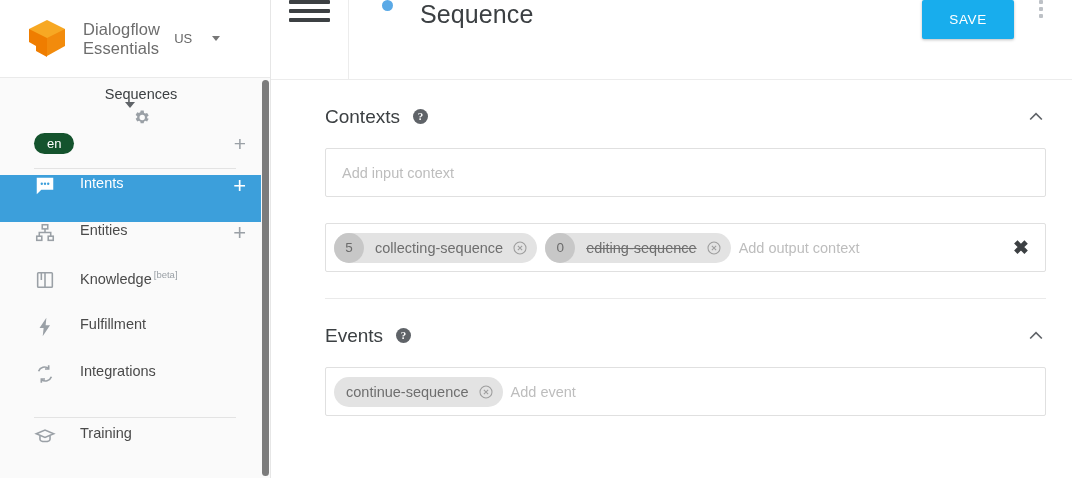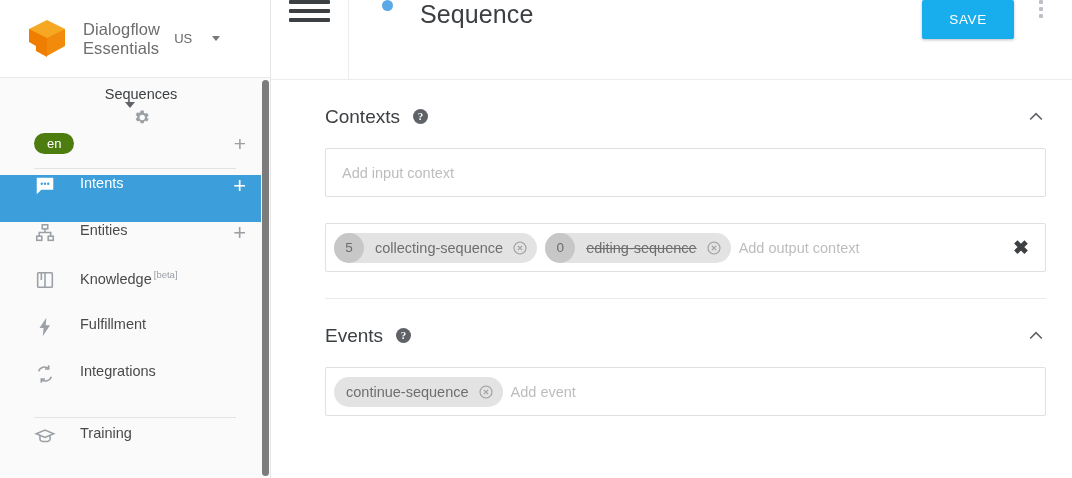--- a/index.html
+++ b/index.html
@@ -43,21 +43,21 @@
     border-right: 5px solid transparent; border-top: 6px solid #5f6368;
     margin-right: 22px; cursor: pointer;
   }
   .gear { width: 19px; height: 19px; cursor: pointer; }
 
   .lang-row {
     height: 38px; display: flex; align-items: center;
     padding: 0 24px 0 34px;
   }
   .lang-pill {
-    background: #4d7c0f; color: #fff; font-size: 13px;
+    background: #14532d; color: #fff; font-size: 13px;
     border-radius: 11px; padding: 3px 13px; line-height: 15px; cursor: pointer;
   }
   .plus-sm {
     margin-left: auto; color: #9aa0a6; font-size: 21px;
     line-height: 21px; font-weight: 300; cursor: pointer;
   }
   .sep { height: 1px; background: #e3e3e3; margin: 6px 34px 0 34px; }
 
   .nav { margin-top: 6px; }
   .nav-item {

